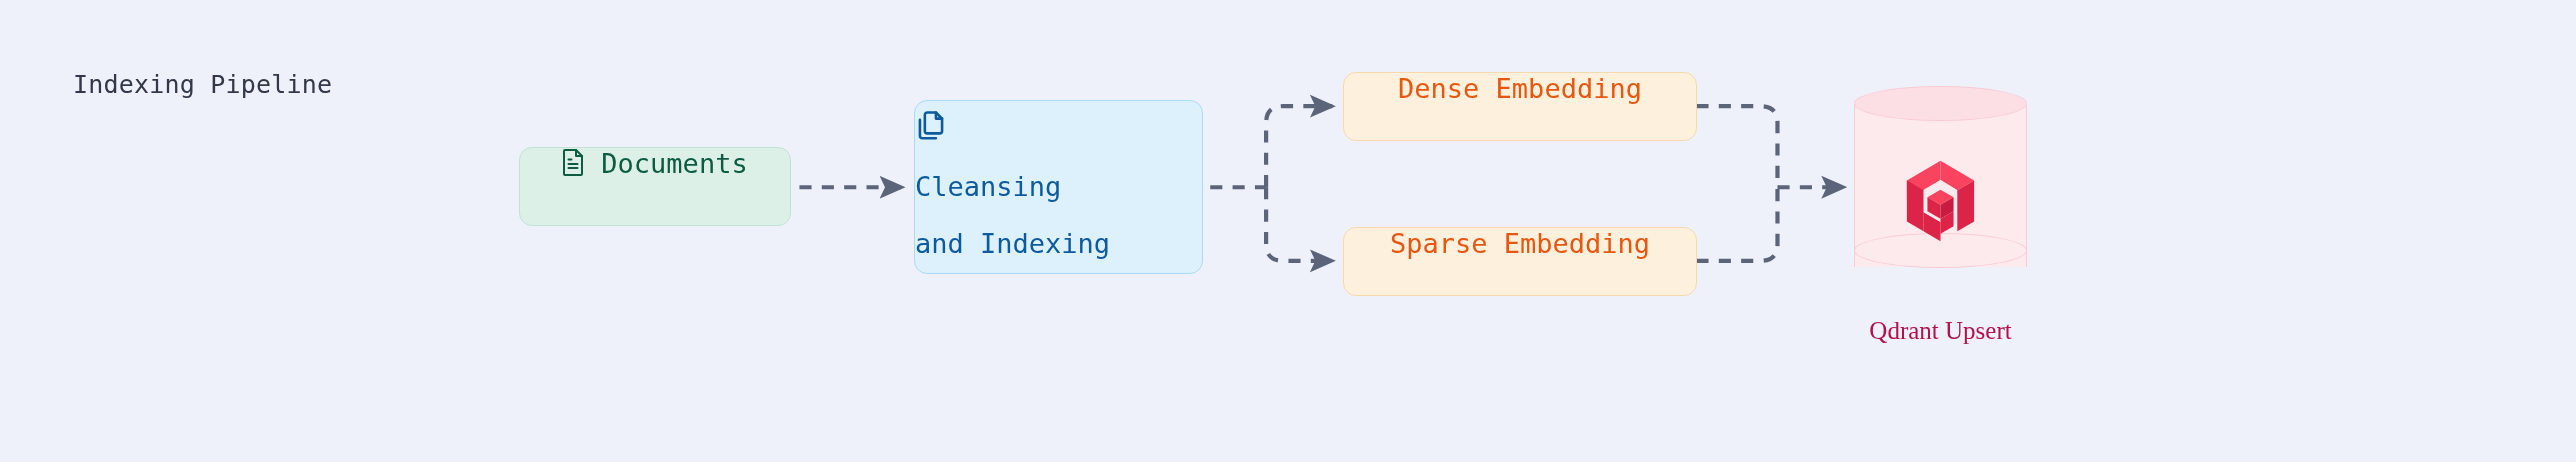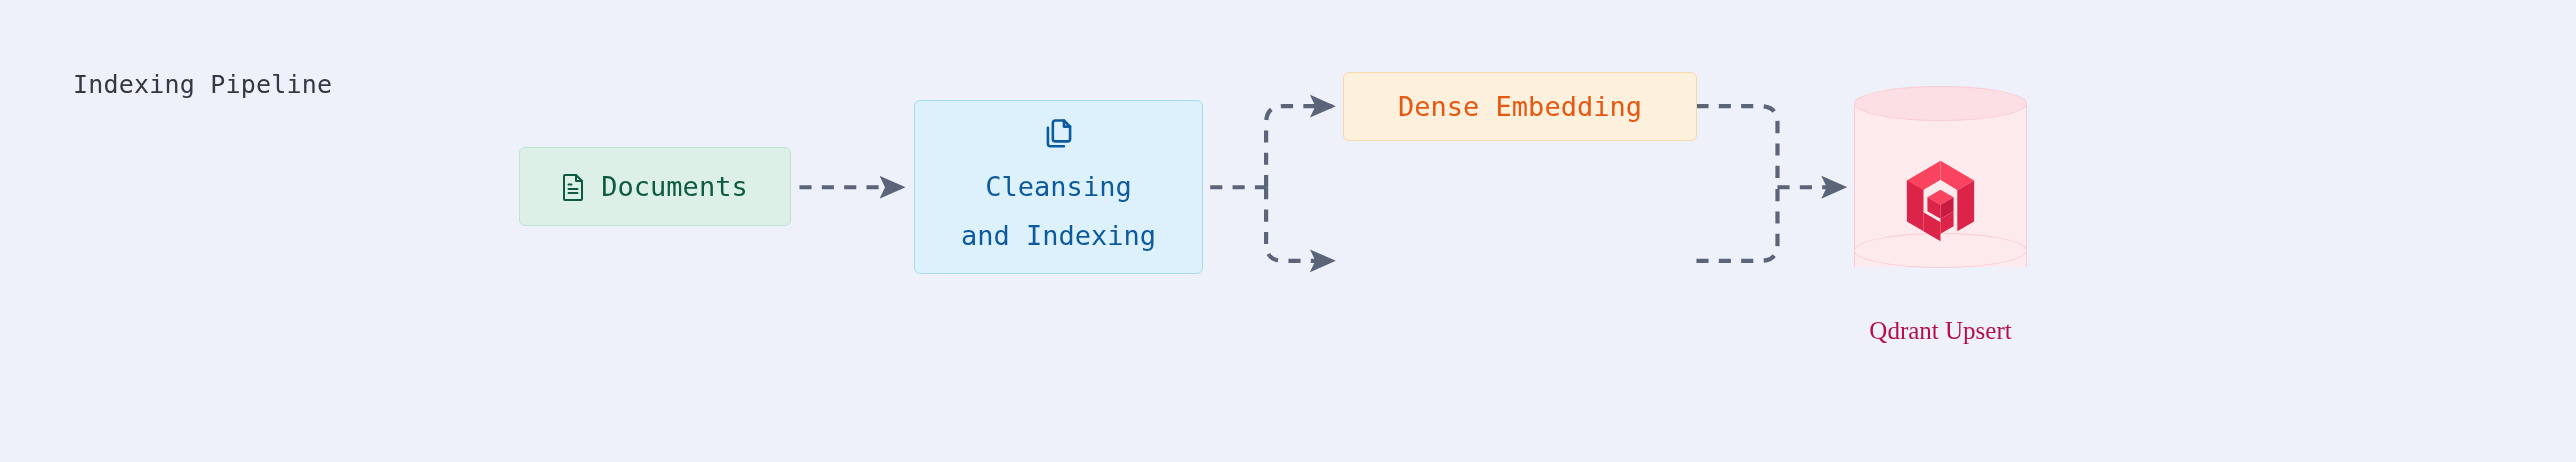--- a/index.html
+++ b/index.html
@@ -42,25 +42,25 @@
     top: 0;
     width: 2576px;
     height: 462px;
     pointer-events: none;
   }
 
   
   .node {
     position: absolute;
     box-sizing: border-box;
-    border-radius: 6px;
+    border-radius: 13px;
     border-width: 1.9px;
     border-style: solid;
     display: flex;
-    align-items: center;
+    align-items: flex-start;
     justify-content: center;
     font-family: "DejaVu Sans Mono", "Liberation Mono", monospace;
     white-space: nowrap;
   }
 
   
   .node-documents {
     left: 519px;
     top: 147px;
     width: 272px;
@@ -77,21 +77,21 @@
   .node-cleansing {
     left: 914px;
     top: 100px;
     width: 289px;
     height: 174px;
     background: #dcf1fc;
     border-color: #a9dbf4;
     color: #0d5a9e;
     font-size: 27px;
     flex-direction: column;
-    gap: 9px;
+    gap: 17px;
   }
   .node-cleansing .node-icon { margin-bottom: 7.5px; }
   .node-cleansing .line { line-height: 40px; color: #0d5a9e; }
 
   
   .node-embedding {
     left: 1343px;
     width: 354px;
     height: 69px;
     background: #fdf0dc;
@@ -217,20 +217,23 @@
       </svg>
     </span>
     <span class="line">Cleansing</span>
     <span class="line">and Indexing</span>
   </div>
 
   <div class="node node-embedding node-dense">
     <span>Dense Embedding</span>
   </div>
 
+  <div class="node node-embedding node-sparse">
+    <span>Sparse Embedding</span>
+  </div>
 
   <div class="cylinder-wrap">
     <div class="cyl-body"></div>
     <div class="cyl-bottom"></div>
     <div class="cyl-top"></div>
     <span class="qdrant-logo">
       <svg width="75" height="84" viewBox="0 0 80 90" xmlns="http://www.w3.org/2000/svg">
 
         <path d="M40 2 L4 23 L4 44 L22 33.5 L22 33 L40 22.5 Z" fill="#f9435f"></path>
 

